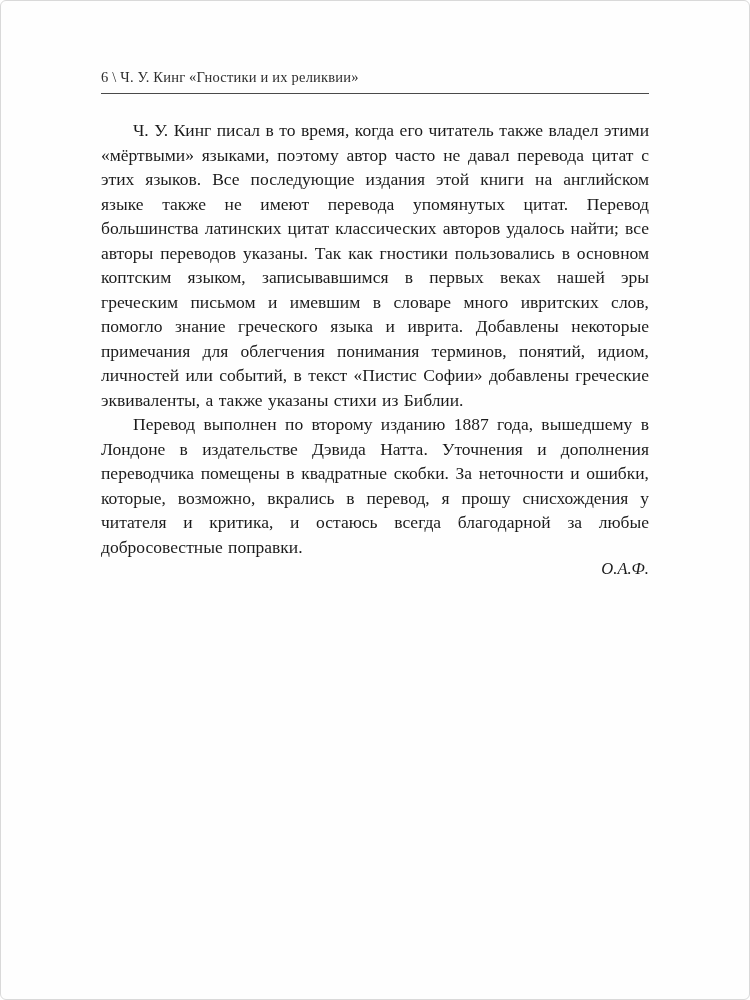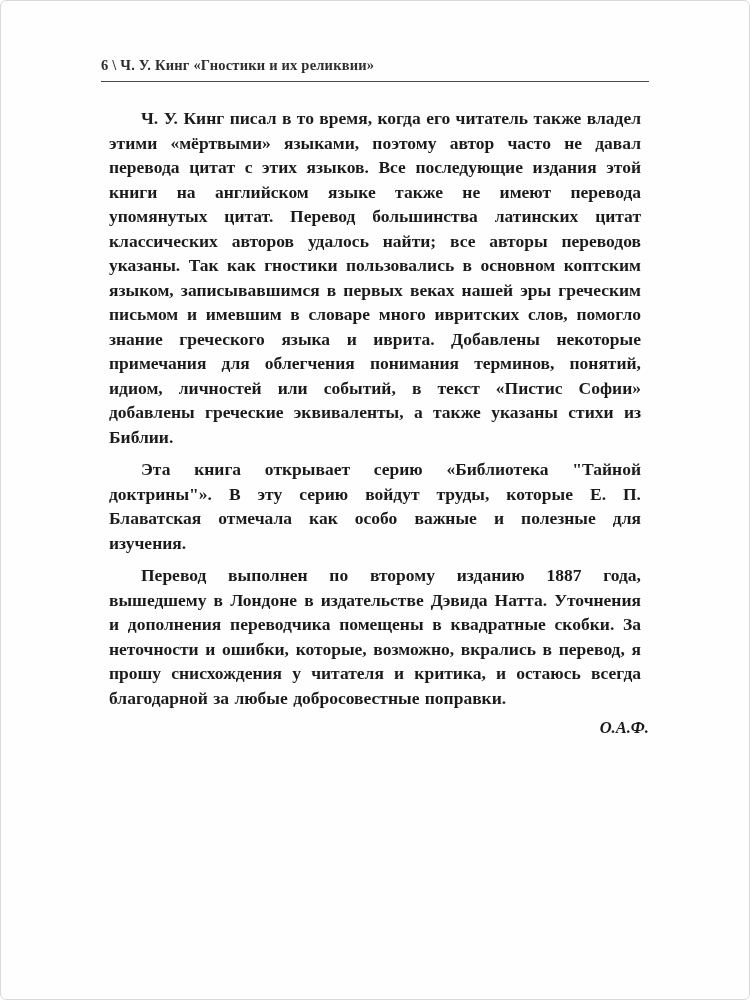--- a/index.html
+++ b/index.html
@@ -19,39 +19,38 @@
       box-sizing: border-box;
       background: #fefefe;
       border: 1px solid #d9d9d9;
       border-radius: 6px;
       overflow: hidden;
     }
     .content {
       position: absolute;
       left: 100px;
       right: 100px;
-      top: 56px;
-      font-weight: bold;
+      top: 68px;
     }
     .running-header {
       font-size: 14.5px;
       color: #2e2e2e;
       letter-spacing: 0.2px;
       padding-bottom: 7px;
       border-bottom: 1px solid #4a4a4a;
     }
     .body-text {
       margin-top: 24px;
       font-size: 17.5px;
       line-height: 1.4;
       color: #1b1b1b;
       text-align: justify;
     }
     .body-text p {
-      margin: 8px;
+      margin: 0;
       padding: 0;
       text-indent: 32px;
       word-spacing: 1px;
     }
     .signature {
       font-style: italic;
       font-size: 16.5px;
       color: #1b1b1b;
       text-align: right;
     }
@@ -59,20 +58,19 @@
 </head>
 <body>
 
 <div class="page">
   <div class="content">
 
     <div class="running-header">6 \ Ч. У. Кинг «Гностики и их реликвии»</div>
 
     <div class="body-text">
       <p>Ч. У. Кинг писал в то время, когда его читатель также владел этими «мёртвыми» языками, поэтому автор часто не давал перевода цитат с этих языков. Все последующие издания этой книги на английском языке также не имеют перевода упомянутых цитат. Перевод большинства латинских цитат классических авторов удалось найти; все авторы переводов указаны. Так как гностики пользовались в основном коптским языком, записывавшимся в первых веках нашей эры греческим письмом и имевшим в словаре много ивритских слов, помогло знание греческого языка и иврита. Добавлены некоторые примечания для облегчения понимания терминов, понятий, идиом, личностей или событий, в текст «Пистис Софии» добавлены греческие эквиваленты, а также указаны стихи из Библии.</p>
-      <p>Эта книга открывает серию «Библиотека "Тайной доктрины"». В эту серию войдут труды, которые Е. П. Блаватская отмечала как особо важные и полезные для изучения.</p>
       <p>Перевод выполнен по второму изданию 1887 года, вышедшему в Лондоне в издательстве Дэвида Натта.  Уточнения и дополнения переводчика помещены в квадратные скобки. За неточности и ошибки, которые, возможно, вкрались в перевод, я прошу снисхождения у читателя и критика, и остаюсь всегда благодарной за любые добросовестные поправки.</p>
     </div>
 
     <div class="signature">О.А.Ф.</div>
 
   </div>
 </div>
 
 </body></html>

